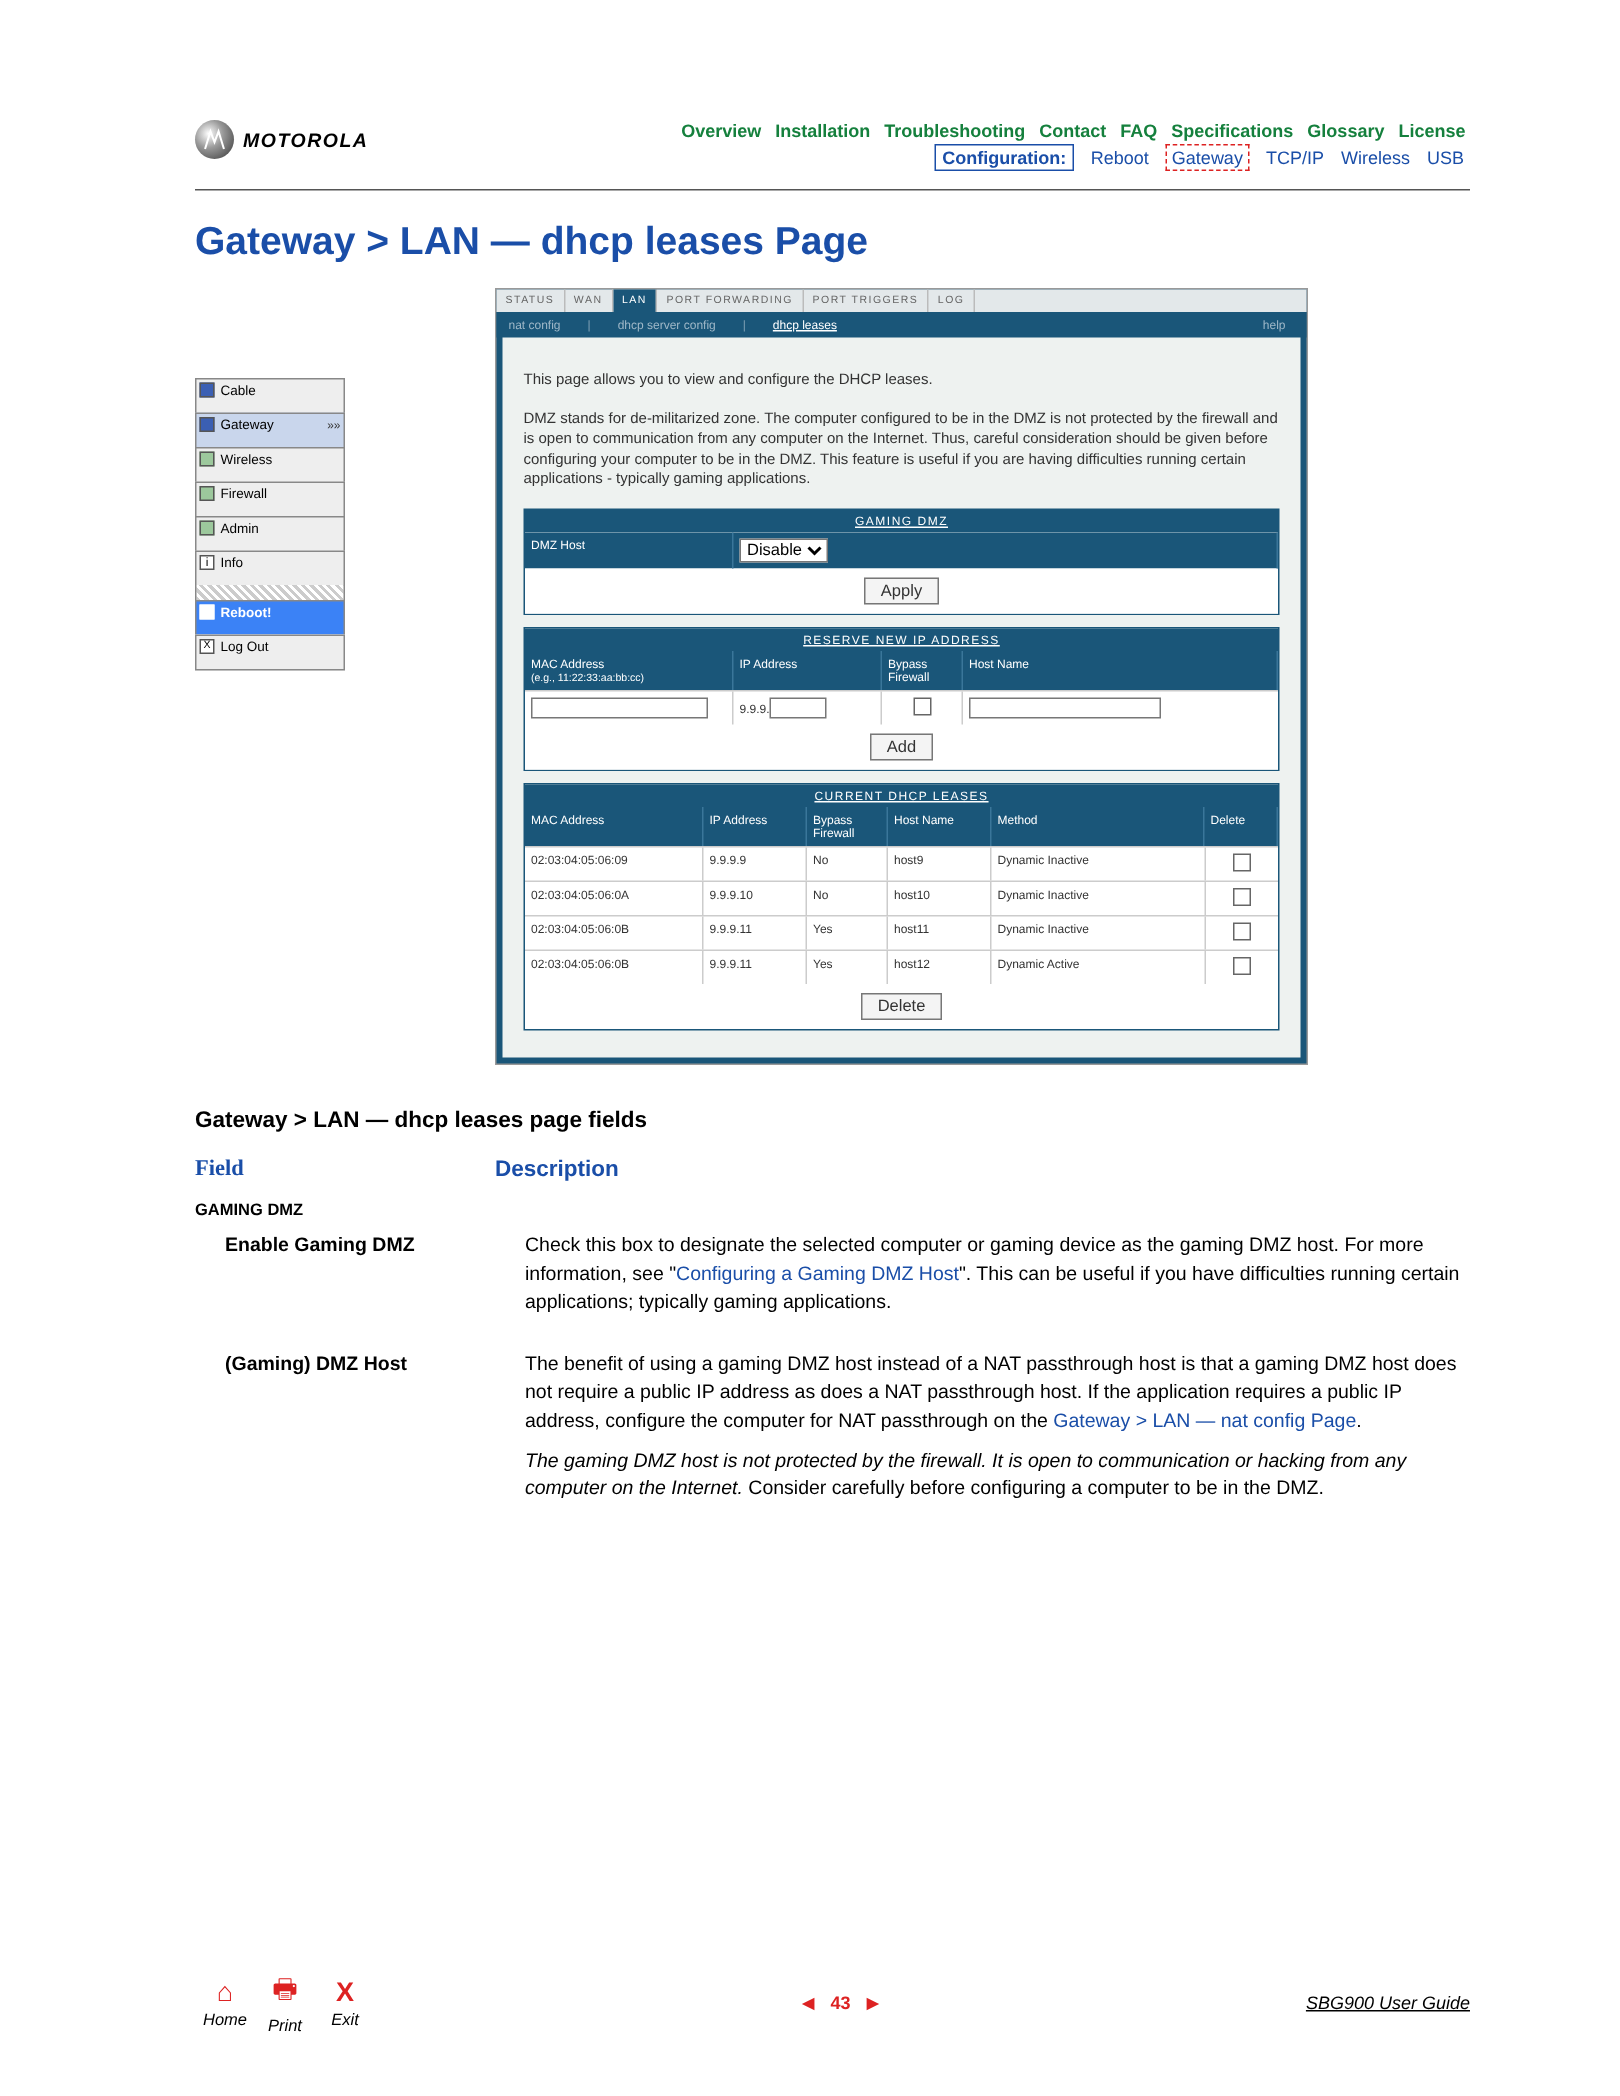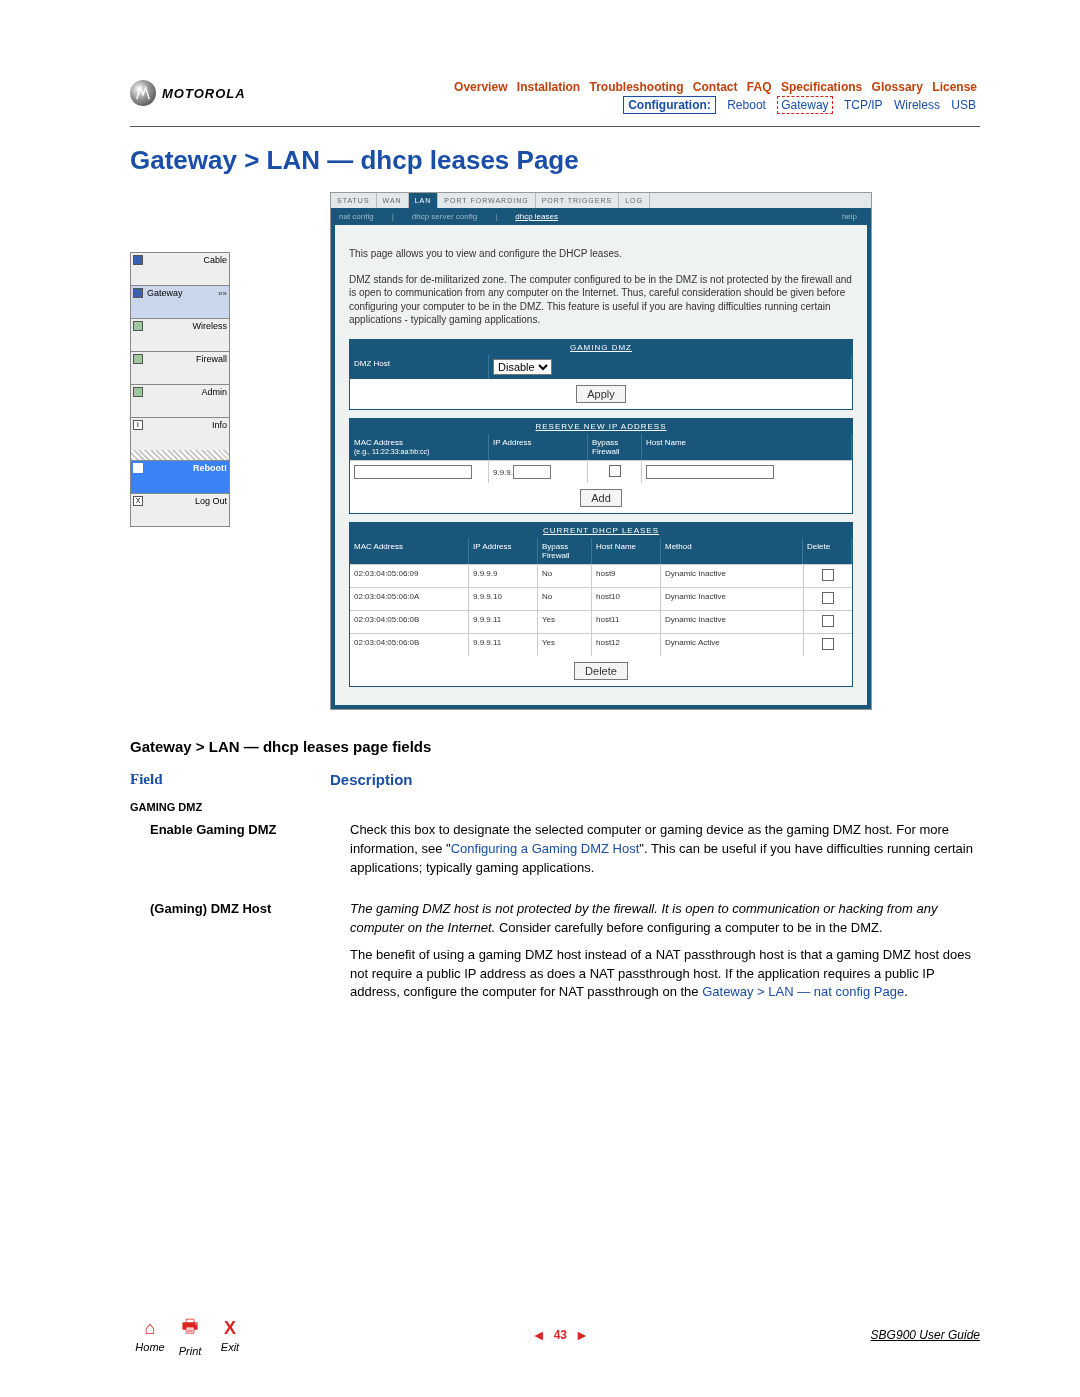--- a/index.html
+++ b/index.html
@@ -3,32 +3,32 @@
 <meta charset="utf-8">
 <style>
   body { margin:0; background:#fff; font-family:Arial,Helvetica,sans-serif; }
   .page { width:1080px; height:1397px; position:relative; margin:0 auto; background:#fff; box-sizing:border-box; padding:80px 100px 50px 130px;}
   .header-row { display:flex; align-items:flex-start; }
   .logo { display:flex; align-items:center; margin-right:auto; }
   .logo-badge { width:26px; height:26px; border-radius:50%; background:radial-gradient(circle at 35% 35%, #fff, #999 40%, #333); display:flex; align-items:center; justify-content:center; font-weight:bold; color:#fff; font-size:12px; position:relative;}
   .logo-badge svg { position:absolute; }
   .logo-text { font-family:"Arial Black",Arial,sans-serif; font-size:13px; font-weight:900; font-style:italic; letter-spacing:1px; margin-left:6px; color:#000;}
   .topnav { text-align:right; }
-  .topnav-row1 { font-size:12px; font-weight:bold; color:#c2410c; }
+  .topnav-row1 { font-size:12px; font-weight:bold; color:#15803d; }
   .topnav-row1 span { margin:0 3px; }
   .topnav-row2 { font-size:12px; margin-top:4px; }
   .topnav-row2 .conf { border:1px solid #1a4ea8; color:#1a4ea8; padding:1px 4px; font-weight:bold;}
   .topnav-row2 span { margin:0 4px; color:#1a4ea8;}
   .topnav-row2 .gw { border:1px dashed #d22; padding:1px 3px;}
   hr.headline { border:none; border-top:1px solid #555; margin:14px 0 18px 0;}
   h1.title { color:#1a4ea8; font-size:26px; font-weight:bold; margin:0 0 16px 0;}
   .intro { font-size:14px; color:#000; margin-bottom:14px;}
   .screenshot-block { display:flex; }
   .leftnav { width:100px; font-size:9px; margin-top:60px; }
-  .leftnav .item { border:1px solid #888; border-bottom:none; background:#eee; padding:2px 2px 20px 2px; display:flex; align-items:center;justify-content:space-between;}
+  .leftnav .item { border:1px solid #888; border-bottom:none; background:#eee; padding:2px 2px 10px 2px; display:flex; align-items:center;}
   .leftnav .item:last-child { border-bottom:1px solid #888;}
   .leftnav .sq { width:8px; height:8px; border:1px solid #555; margin-right:4px; display:inline-block;}
   .leftnav .blue { background:#3b5fb3;}
   .leftnav .green { background:#9cc89c;}
   .leftnav .i { background:#fff; font-size:8px; text-align:center; line-height:8px;}
   .leftnav .gateway { background:#c9d6ec;}
   .leftnav .arrows { margin-left:auto; font-size:8px; color:#333;}
   .leftnav .hatch { height:10px; background:repeating-linear-gradient(45deg,#ccc,#ccc 2px,#fff 2px,#fff 4px); border-left:1px solid #888;border-right:1px solid #888;}
   .leftnav .reboot { background:#3b82f6; color:#fff; font-weight:bold;}
   .leftnav .reboot .sq { background:#fff; border-color:#fff;}
@@ -266,22 +266,22 @@
     <div class="fld-row">
       <div class="c1">Enable Gaming DMZ</div>
       <div class="c2">
         <p><span>Check this box to designate the selected computer or gaming device as the gaming DMZ host. For more information, see "</span><span class="link">Configuring a Gaming DMZ Host</span><span>". This can be useful if you have difficulties running certain applications; typically gaming applications.</span></p>
       </div>
     </div>
 
     <div class="fld-row">
       <div class="c1">(Gaming) DMZ Host</div>
       <div class="c2">
+        <p><span>The benefit of using a gaming DMZ host instead of a NAT passthrough host is that a gaming DMZ host does not require a public IP address as does a NAT passthrough host. If the application requires a public IP address, configure the computer for NAT passthrough on the </span><span class="link">Gateway &gt; LAN — nat config Page</span><span>.</span></p>
         <p><em>The gaming DMZ host is not protected by the firewall. It is open to communication or hacking from any computer on the Internet.</em><span> Consider carefully before configuring a computer to be in the DMZ.</span></p>
-        <p><span>The benefit of using a gaming DMZ host instead of a NAT passthrough host is that a gaming DMZ host does not require a public IP address as does a NAT passthrough host. If the application requires a public IP address, configure the computer for NAT passthrough on the </span><span class="link">Gateway &gt; LAN — nat config Page</span><span>.</span></p>
       </div>
     </div>
   </div>
 
   <div class="footer">
     <div class="micon">
       <div class="homei" style="color:#d22">⌂</div>
       <div class="lbl">Home</div>
     </div>
     <div class="micon">

